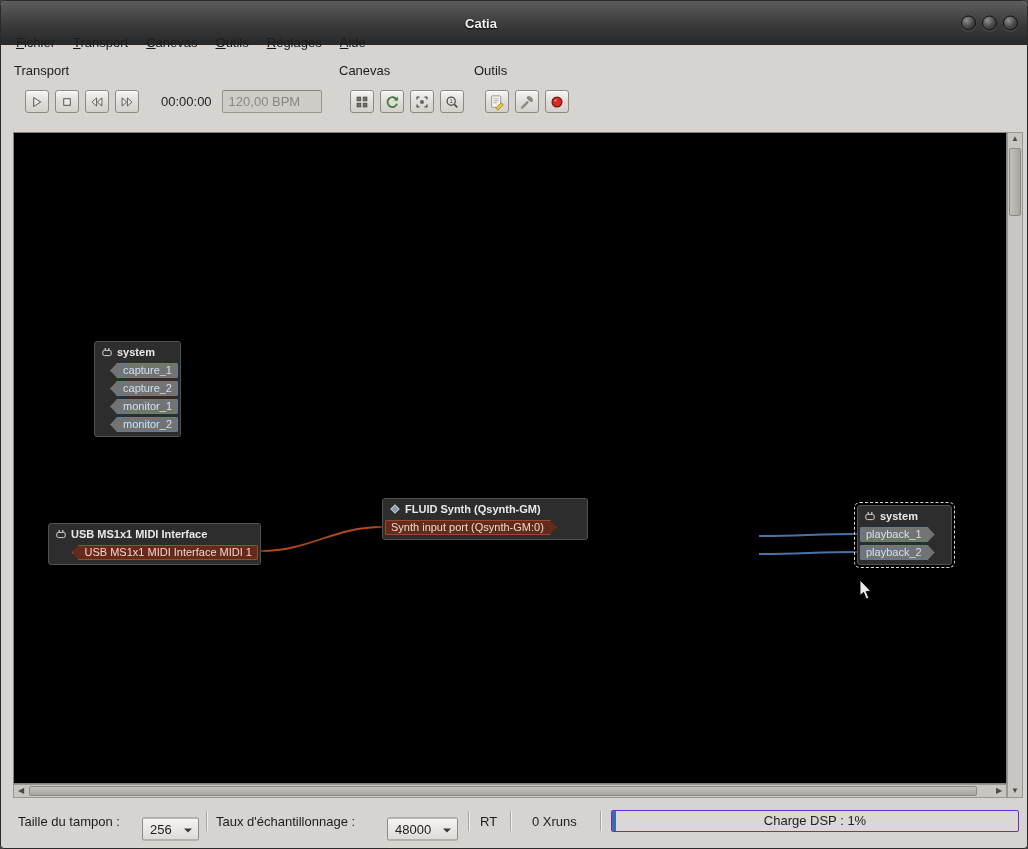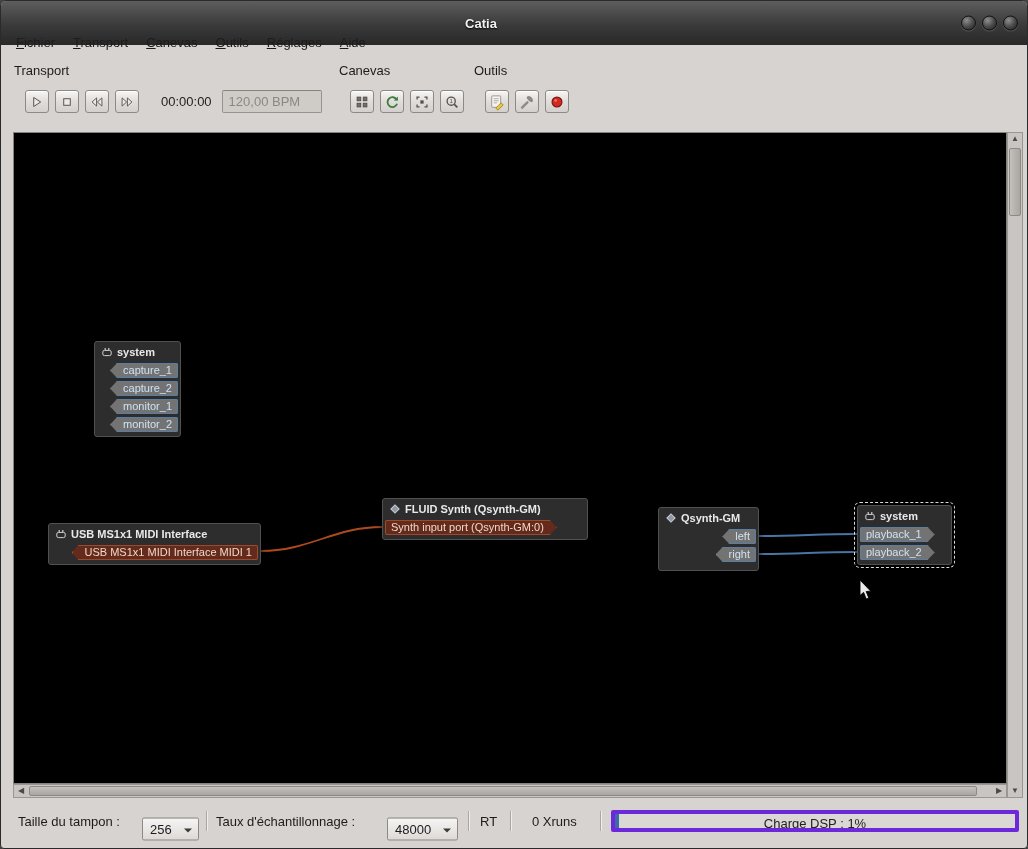--- a/index.html
+++ b/index.html
@@ -68,21 +68,21 @@
   
   .statusbar{position:absolute;left:1px;right:1px;top:806px;height:28px;font-size:13px;color:#1c1c1c;}
   .sb-item{position:absolute;top:50%;transform:translateY(-50%);}
   .combo{position:absolute;top:50%;transform:translateY(-50%);height:23px;box-sizing:border-box;
     border:1px solid #8d8984;border-radius:2px;background:linear-gradient(#f6f5f4,#ddd9d6);
     display:flex;align-items:center;padding:0 20px 0 7px;margin-top:8px;}
   .combo .arr{position:absolute;right:6px;top:50%;transform:translateY(-25%);width:0;height:0;
     border-left:4px solid transparent;border-right:4px solid transparent;border-top:4px solid #3a3a3a;}
   .sb-sep{position:absolute;top:4px;height:20px;width:0;border-left:1px solid #aaa6a2;border-right:1px solid #f0eeec;}
   .progress{position:absolute;left:609px;top:50%;transform:translateY(-50%);width:408px;height:22px;
-    border:4px solid #6d28d9;border-radius:2px;background:#dad7d4;overflow:hidden;box-sizing:border-box;}
+    border:1px solid #6d28d9;border-radius:2px;background:#dad7d4;overflow:hidden;box-sizing:border-box;}
   .progress-fill{position:absolute;left:0;top:0;bottom:0;background:#3c6ca8;width:0;}
   .progress-text{position:absolute;inset:0;text-align:center;line-height:20px;color:#222;}
 </style>
 </head>
 <body>
 
 <div class="window">
 
   <div class="titlebar">
     <div class="title">Catia</div>
@@ -262,34 +262,20 @@
         <div class="node-header">
           <span class="icon">
             <svg viewBox="0 0 12 12">
               <rect x="3.1" y="3.1" width="5.8" height="5.8" fill="#8f98a6" stroke="#ccd2d9" transform="rotate(45 6 6)"></rect>
             </svg>
           </span>
           <span>FLUID Synth (Qsynth-GM)</span>
         </div>
         <div class="node-ports">
           <div class="port midi in">Synth input port (Qsynth-GM:0)</div>
-        </div>
-      </div>
-      <div class="node" style="left: 644px; top: 374px; width: 101px; min-height: 64px;">
-        <div class="node-header">
-          <span class="icon">
-            <svg viewBox="0 0 12 12">
-              <rect x="3.1" y="3.1" width="5.8" height="5.8" fill="#8f98a6" stroke="#ccd2d9" transform="rotate(45 6 6)"></rect>
-            </svg>
-          </span>
-          <span>Qsynth-GM</span>
-        </div>
-        <div class="node-ports">
-          <div class="port audio out">left</div>
-          <div class="port audio out">right</div>
         </div>
       </div>
       <div class="node selected" style="left: 843px; top: 372px; width: 95px;">
         <div class="node-header">
           <span class="icon">
             <svg viewBox="0 0 12 12">
               <rect x="1.8" y="4.4" width="8.4" height="5.2" rx="1.6" fill="none" stroke="#cfcfcf"></rect>
               <path d="M4.2 4.4 V1.9 M7.8 4.4 V1.9" stroke="#cfcfcf" stroke-width="1.2" fill="none"></path>
             </svg>
           </span>

